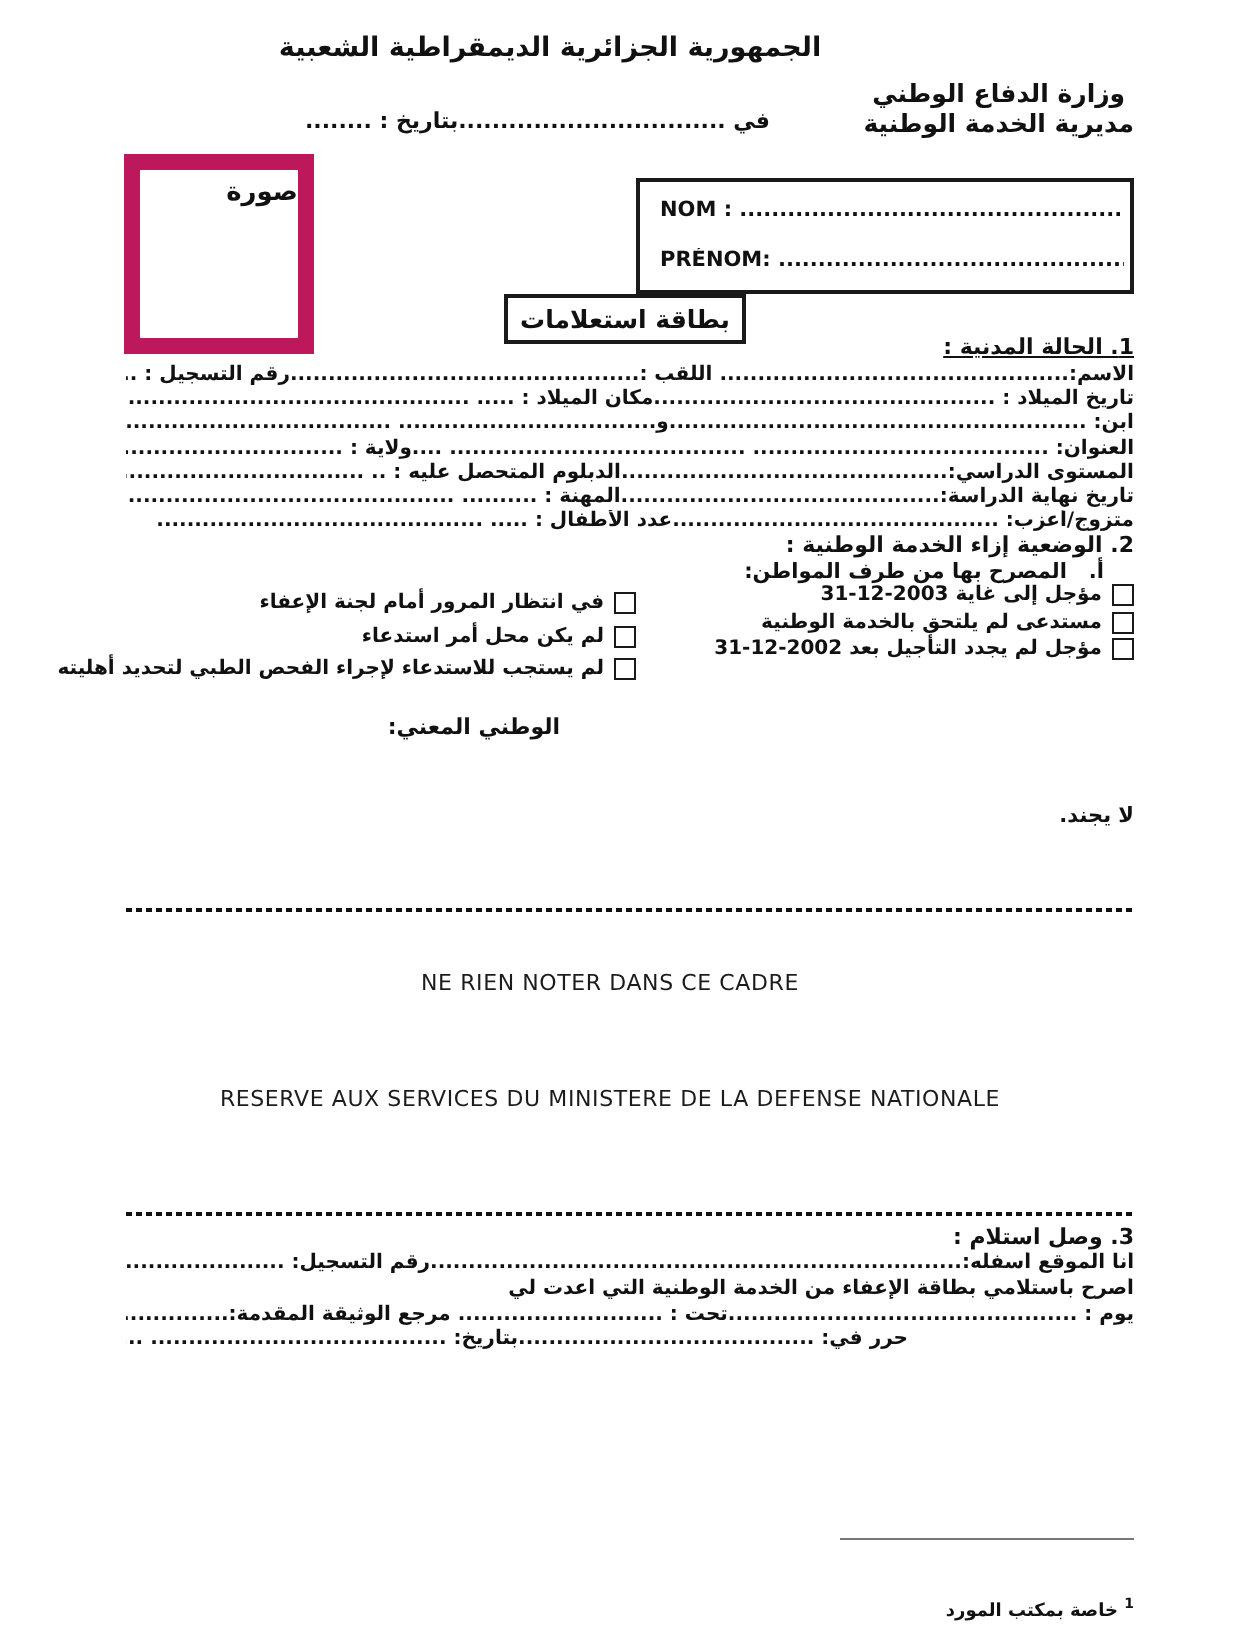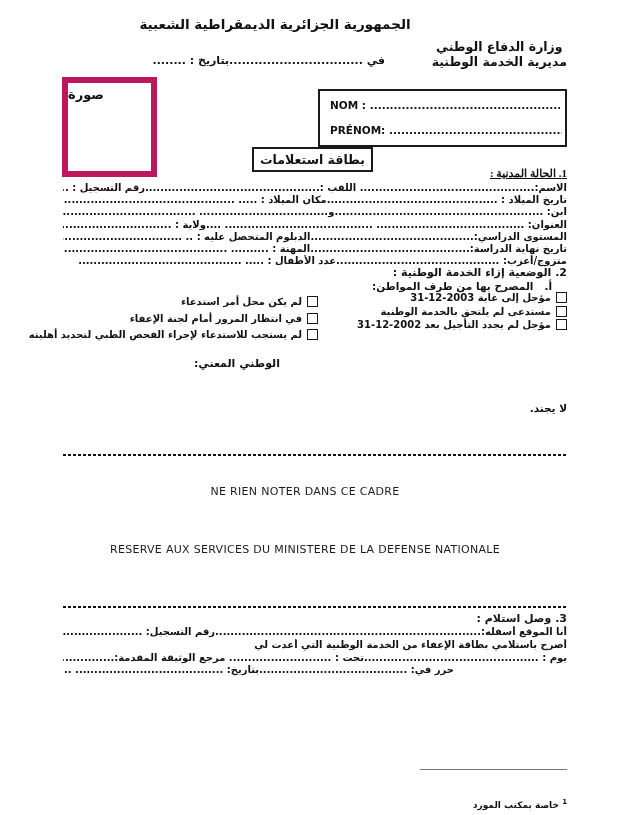--- a/index.html
+++ b/index.html
@@ -12,33 +12,33 @@
     color:#111;
     font-family:"DejaVu Sans","Liberation Sans",sans-serif;
     overflow:hidden;
   }
   .abs { position:absolute; }
 
   .republic-title { top:16px; left:0; width:550px; text-align:center; font-size:13.5px; font-weight:bold; }
   .ministry { top:39px; right:63px; text-align:center; direction:rtl; font-size:12.5px; font-weight:bold; line-height:15px; }
   .date-line { top:54px; left:152px; width:233px; font-size:11px; font-weight:bold; direction:rtl; white-space:nowrap; overflow:hidden; }
 
-  .photo-box { top:77px; left:62px; width:95px; height:100px; border:6px solid #be185d; text-align:left; }
+  .photo-box { top:77px; left:62px; width:95px; height:100px; border:8px solid #be185d; text-align:right; }
   .photo-label { margin-top:4px; font-size:13px; font-weight:bold; }
 
   .nom-box { top:89px; left:318px; width:249px; height:58px; border:2px solid #1a1a1a; }
   .nom-line { position:absolute; left:10px; top:8px; font-size:10.5px; font-weight:bold; white-space:nowrap; overflow:hidden; width:230px; }
   .prenom-line { position:absolute; left:10px; top:33px; font-size:10.5px; font-weight:bold; white-space:nowrap; overflow:hidden; width:232px; }
 
   .card-box { top:147px; left:252px; width:121px; height:25px; border:2.5px solid #1a1a1a;
               display:flex; align-items:center; justify-content:center; font-size:12.5px; font-weight:bold; }
 
   .sec-heading { font-size:11px; font-weight:bold; direction:rtl; }
   .underline { text-decoration:underline; }
-  .civil-heading { top:167px; right:63px;font-family:Liberation Serif, serif; }
+  .civil-heading { top:167px; right:63px; }
   .civil-lines { top:182px; left:63px; width:504px; }
   .fline { direction:rtl; font-size:10px; font-weight:bold; line-height:12.2px; white-space:nowrap; overflow:hidden; }
 
   .s2-heading { top:266px; right:63px; }
   .s2-sub { top:280px; right:78px; font-size:10.5px; font-weight:bold; direction:rtl; }
 
   .cb-col { display:flex; flex-direction:column; }
   .citizen-col { top:292px; right:63px; }
   .citizen-col .cbrow { margin-bottom:2px; }
   .admin-col { top:296px; right:312px; }
@@ -120,25 +120,25 @@
     </div>
     <div class="cbrow">
       <span class="cb"></span>
       <span class="cbl">مؤجل لم يجدد التأجيل بعد 2002-12-31</span>
     </div>
   </div>
 
   <div class="abs cb-col admin-col">
     <div class="cbrow">
       <span class="cb"></span>
-      <span class="cbl">لم يكن محل أمر استدعاء</span>
+      <span class="cbl">في انتظار المرور أمام لجنة الإعفاء</span>
     </div>
     <div class="cbrow">
       <span class="cb"></span>
-      <span class="cbl">في انتظار المرور أمام لجنة الإعفاء</span>
+      <span class="cbl">لم يكن محل أمر استدعاء</span>
     </div>
     <div class="cbrow">
       <span class="cb"></span>
       <span class="cbl">لم يستجب للاستدعاء لإجراء الفحص الطبي لتحديد أهليته</span>
     </div>
   </div>
 
   <div class="abs signature">الوطني المعني:</div>
 
   <div class="abs note">

